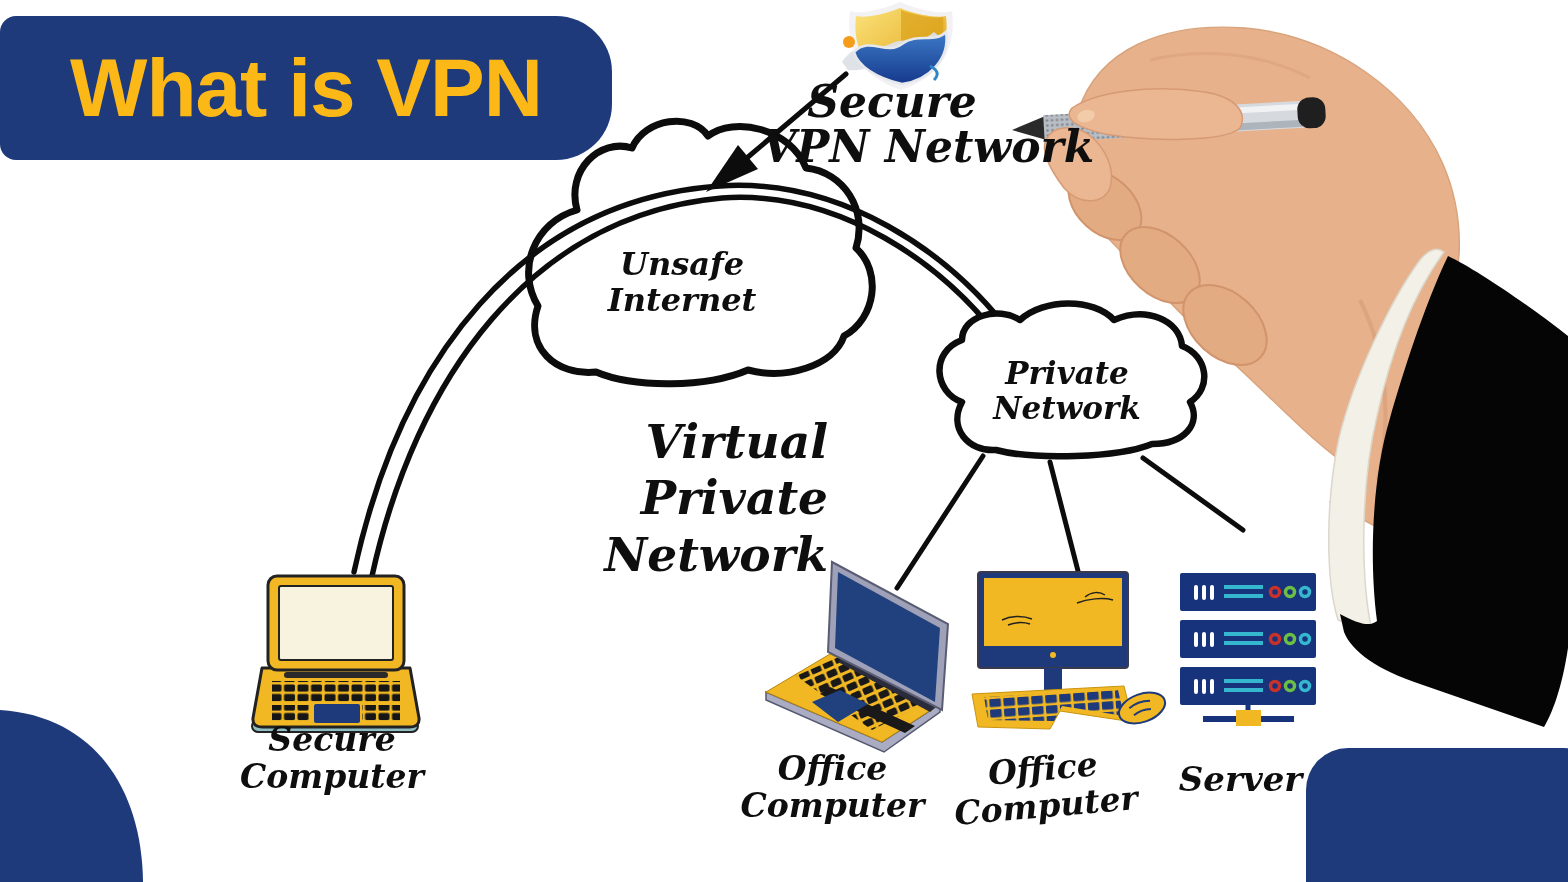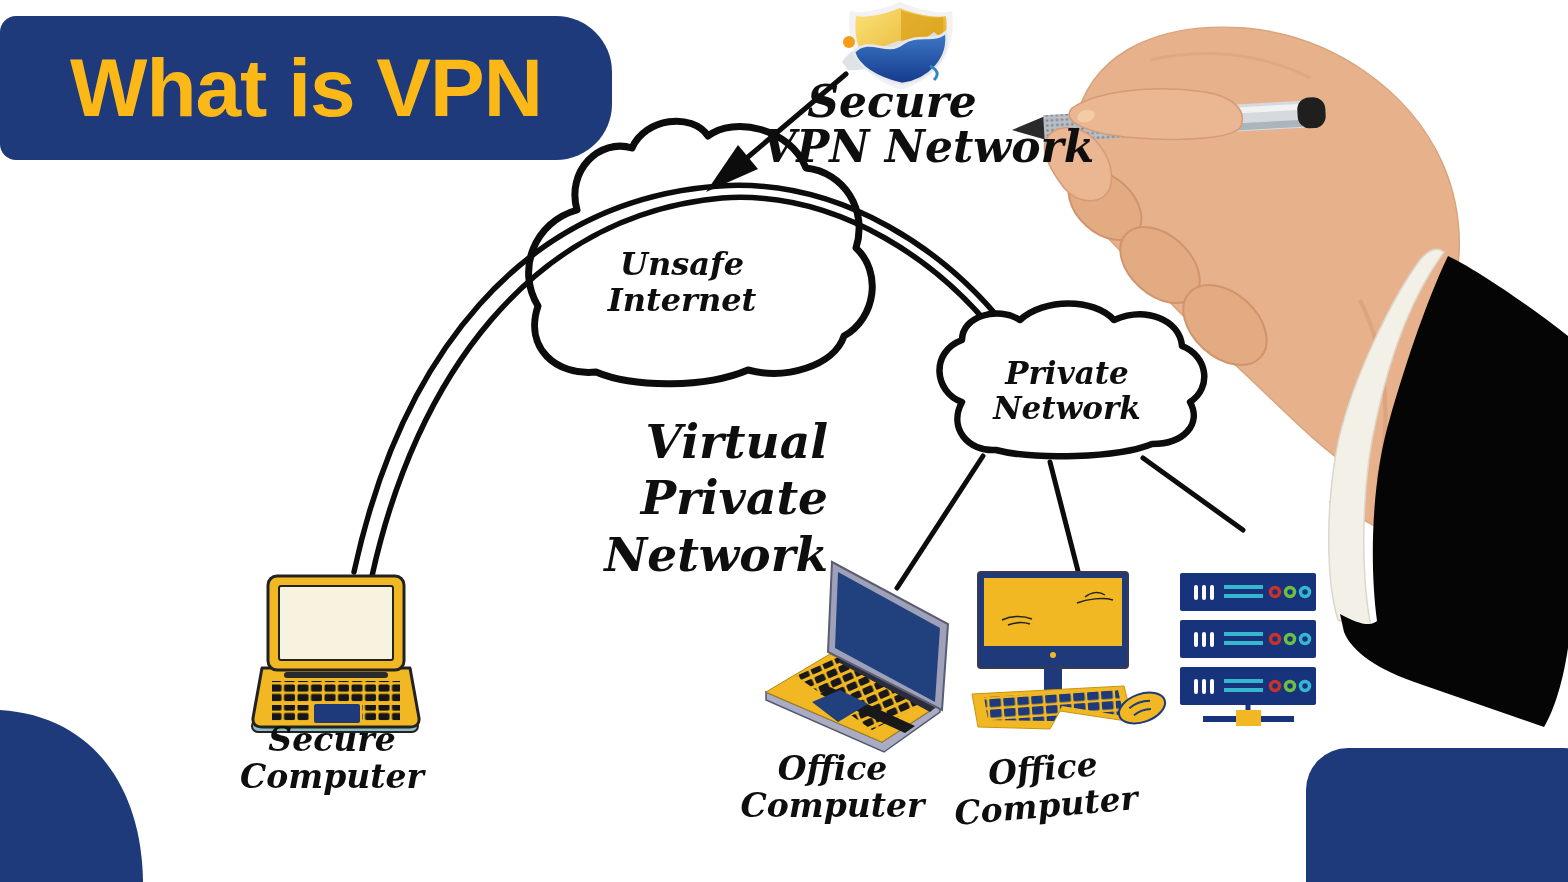--- a/index.html
+++ b/index.html
@@ -252,14 +252,17 @@
 <div class="hand-script" id="office-laptop-label">
   <div>Office</div>
   <div>Computer</div>
 </div>
 
 <div class="hand-script" id="office-desktop-label">
   <div>Office</div>
   <div>Computer</div>
 </div>
 
+<div class="hand-script" id="server-label">
+  <div>Server</div>
+</div>
 
 </div>
 
 </body></html>

